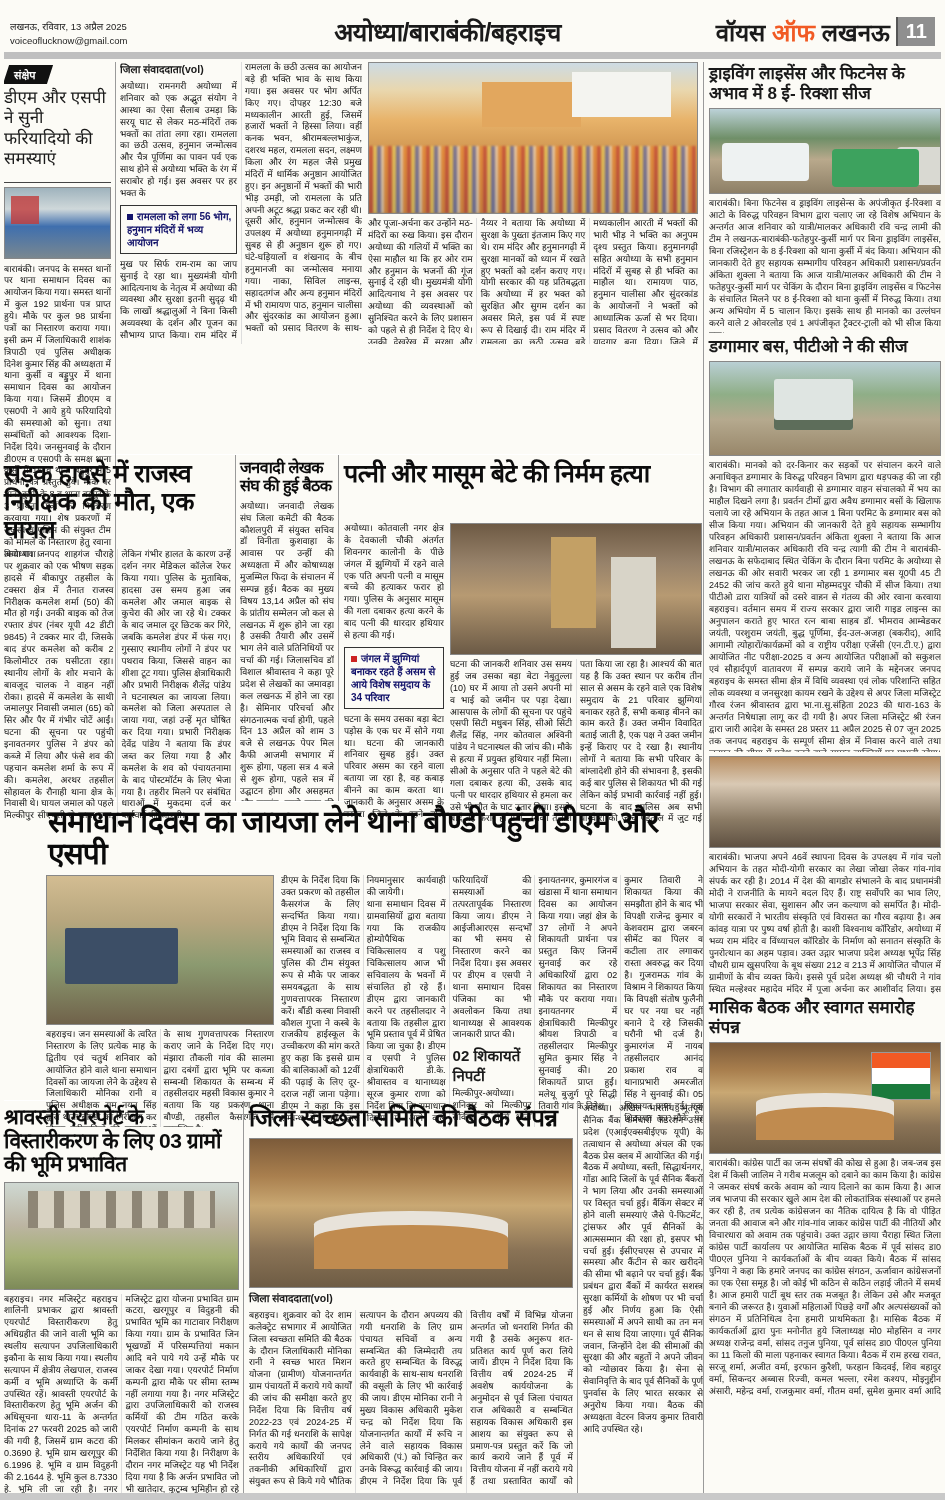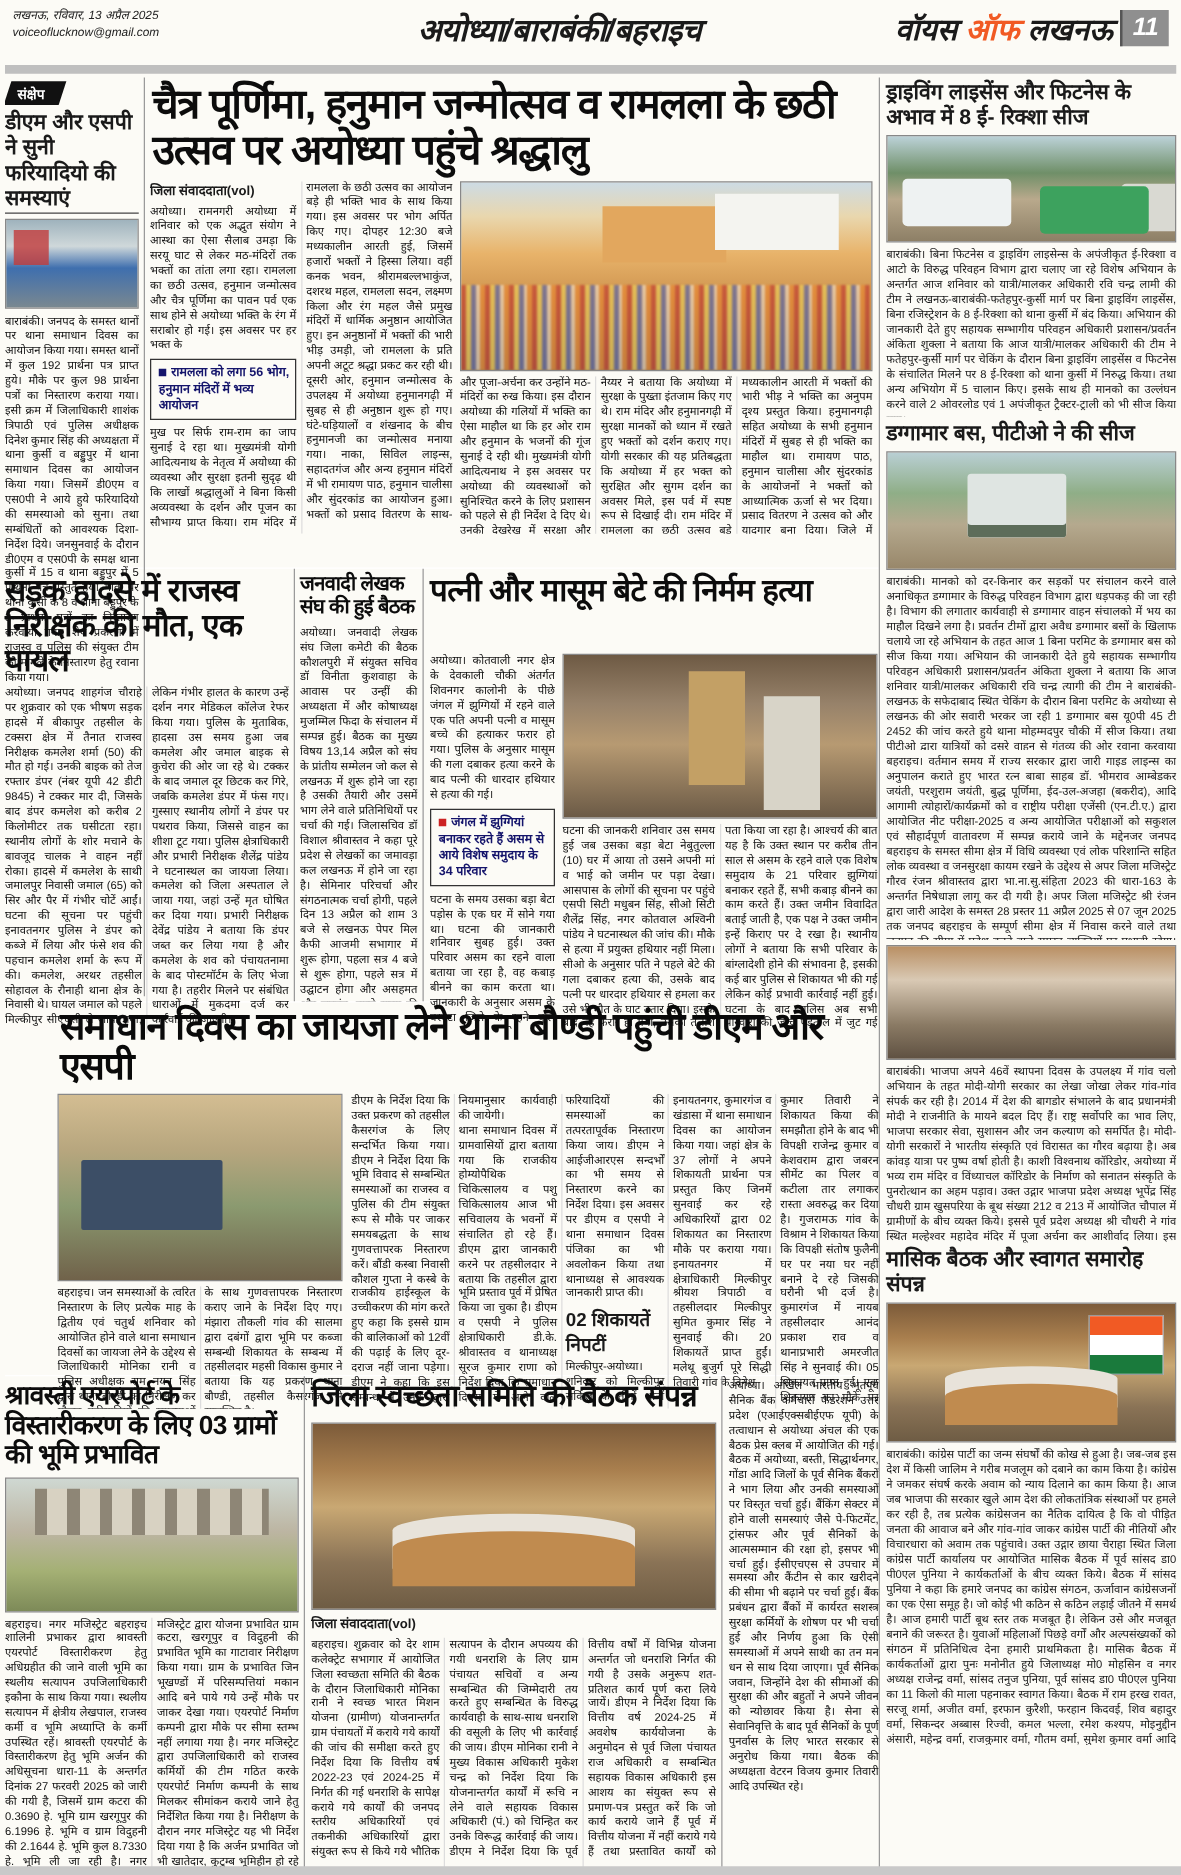--- a/index.html
+++ b/index.html
@@ -1,21 +1,21 @@
 <!DOCTYPE html>
 <html lang="hi"><head>
 <meta charset="utf-8">
 <style>
   * { box-sizing: border-box; margin: 0; padding: 0; }
   html,body { background:#e9e7e0; }
   body { font-family: "Liberation Sans", sans-serif; color:#1a1a1a; }
   .page { width:945px; height:1500px; margin:0 auto; background:#fcfbf6; padding:4px 4px 0 4px; position:relative; overflow:hidden; }
 
   
-  .hdr { display:flex; align-items:flex-start; height:46px; padding:2px 6px;font-style:italic; }
+  .hdr { display:flex; align-items:flex-end; height:46px; padding:2px 6px; }
   .hdr-left { width:200px; font-size:9.5px; line-height:1.5; color:#222; }
   .hdr-center { flex:1; text-align:center; font-size:25px; font-weight:bold; letter-spacing:-0.5px; }
   .hdr-right { width:250px; display:flex; align-items:center; justify-content:flex-end; gap:6px; }
   .masthead { font-size:24px; font-weight:bold; white-space:nowrap; }
   .masthead .m2 { color:#f15a24; }
   .pgnum { background:#8f8f8f; color:#fff; font-size:20px; font-weight:bold; padding:3px 8px; border-left:2px solid #555; }
   .hdr-bar { height:7px; background:#bfbfbf; margin:2px 0 3px 0; }
 
   
   .cols { display:flex; }
@@ -62,21 +62,21 @@
   .ph-congress { background:linear-gradient(180deg,#b98f63 0%,#d9c9b4 30%,#8a7a64 70%,#5f5142 100%); }
   .flag-panel { position:absolute; right:4%; top:8%; width:26%; height:44%; background:#fff; border:1px solid #999; }
   .flag-panel i { display:block; height:33.3%; }
   .flag-panel i:nth-child(1){ background:#f js15a24; background:#f15a24; }
   .flag-panel i:nth-child(2){ background:#ffffff; }
   .flag-panel i:nth-child(3){ background:#1a7a3c; }
 
   
   .brief-tab { display:inline-block; background:#111; color:#fff; font-weight:bold; font-size:11px; padding:2px 14px 2px 8px; transform:skewX(-18deg); margin:1px 0 4px 2px; }
   .brief-tab span { display:inline-block; transform:skewX(18deg); }
-  .brief-h { font-size:17px; line-height:1.2; font-weight:700; border-bottom:1px solid #444; padding-bottom:0; margin-bottom:4px; }
+  .brief-h { font-size:17px; line-height:1.2; font-weight:400; border-bottom:1px solid #444; padding-bottom:12px; margin-bottom:4px; }
   .brief-photo { width:100%; height:72px; margin:2px 0 5px 0; }
 
   
   .band2 { display:flex; height:347px; border-top:1px solid #fff; }
   .b2a { width:232px; padding:2px 4px 0 0; border-right:1px solid #9a9a9a; }
   .b2b { width:103px; padding:2px 4px 0 4px; border-right:1px solid #9a9a9a; }
   .b2c { width:364px; padding:2px 0 0 5px; }
   h2.sec-h { font-size:25px; line-height:1.12; font-weight:800; letter-spacing:-0.5px; color:#0c0c0c; margin:2px 0 6px 0; }
   h2.sec-h.small { font-size:16px; }
   .twocol { column-count:2; column-gap:8px; column-rule:1px solid #ddd; height:278px; overflow:hidden; }
@@ -149,21 +149,20 @@
 
       <div class="band1">
         <div class="sidebar">
           <div class="brief-tab"><span>संक्षेप</span></div>
           <h2 class="brief-h">डीएम और एसपी ने सुनी फरियादियो की समस्याएं</h2>
           <div class="photo brief-photo ph-meeting"></div>
           <p class="bodytext">बाराबंकी। जनपद के समस्त थानों पर थाना समाधान दिवस का आयोजन किया गया। समस्त थानों में कुल 192 प्रार्थना पत्र प्राप्त हुये। मौके पर कुल 98 प्रार्थना पत्रों का निस्तारण कराया गया। इसी क्रम में जिलाधिकारी शाशंक त्रिपाठी एवं पुलिस अधीक्षक दिनेश कुमार सिंह की अध्यक्षता में थाना कुर्सी व बड्डुपुर में थाना समाधान दिवस का आयोजन किया गया। जिसमें डी0एम व एस0पी ने आये हुये फरियादियो की समस्याओ को सुना। तथा सम्बंधितों को आवश्यक दिशा-निर्देश दिये। जनसुनवाई के दौरान डी0एम व एस0पी के समक्ष थाना कुर्सी में 15 व थाना बड्डुपुर में 5 प्रार्थना पत्र प्रस्तुत हुये। मौके पर थाना कुर्सी के 8 व थाना बड्डुपुर के 3 प्रार्थना पत्रों का निस्तारण करवाया गया। शेष प्रकरणों में राजस्व व पुलिस की संयुक्त टीम को मामले के निस्तारण हेतु रवाना किया गया।</p>
         </div>
 
         <div class="mainart">
-          <h1 class="main-h">चैत्र पूर्णिमा, हनुमान जन्मोत्सव व रामलला के छठी उत्सव पर अयोध्या पहुंचे श्रद्धालु</h1>
           <div class="main-flex">
             <div class="main-left">
               <p class="byline">जिला संवाददाता(vol)</p>
               <p class="bodytext">अयोध्या। रामनगरी अयोध्या में शनिवार को एक अद्भुत संयोग ने आस्था का ऐसा सैलाब उमड़ा कि सरयू घाट से लेकर मठ-मंदिरों तक भक्तों का तांता लगा रहा। रामलला का छठी उत्सव, हनुमान जन्मोत्सव और चैत्र पूर्णिमा का पावन पर्व एक साथ होने से अयोध्या भक्ति के रंग में सराबोर हो गई। इस अवसर पर हर भक्त के</p>
               <div class="hl-box">रामलला को लगा 56 भोग, हनुमान मंदिरों में भव्य आयोजन</div>
               <p class="bodytext">मुख पर सिर्फ राम-राम का जाप सुनाई दे रहा था। मुख्यमंत्री योगी आदित्यनाथ के नेतृत्व में अयोध्या की व्यवस्था और सुरक्षा इतनी सुदृढ़ थी कि लाखों श्रद्धालुओं ने बिना किसी अव्यवस्था के दर्शन और पूजन का सौभाग्य प्राप्त किया। राम मंदिर में रामलला के छठी उत्सव का आयोजन बड़े ही भक्ति भाव के साथ किया गया। इस अवसर पर भोग अर्पित किए गए। दोपहर 12:30 बजे मध्यकालीन आरती हुई, जिसमें हजारों भक्तों ने हिस्सा लिया। वहीं कनक भवन, श्रीरामबल्लभाकुंज, दशरथ महल, रामलला सदन, लक्ष्मण किला और रंग महल जैसे प्रमुख मंदिरों में धार्मिक अनुष्ठान आयोजित हुए। इन अनुष्ठानों में भक्तों की भारी भीड़ उमड़ी, जो रामलला के प्रति अपनी अटूट श्रद्धा प्रकट कर रही थी। दूसरी ओर, हनुमान जन्मोत्सव के उपलक्ष्य में अयोध्या हनुमानगढ़ी में सुबह से ही अनुष्ठान शुरू हो गए। घंटे-घड़ियालों व शंखनाद के बीच हनुमानजी का जन्मोत्सव मनाया गया। नाका, सिविल लाइन्स, सहादतगंज और अन्य हनुमान मंदिरों में भी रामायण पाठ, हनुमान चालीसा और सुंदरकांड का आयोजन हुआ। भक्तों को प्रसाद वितरण के साथ-साथ आध्यात्मिक माहौल में डूबने का अवसर मिला। चैत्र पूर्णिमा के पावन अवसर पर भक्तों में विशेष उत्साह देखा गया। भोर में ही श्रद्धालु सरयू तट पर स्नान के लिए पहुंच गए। स्नान के बाद यहां भोग अर्पित किए गए।</p>
             </div>
             <div class="main-right">
               <div class="photo ph-temple" style="height:152px;">
                 <div class="crowdlayer"></div>

